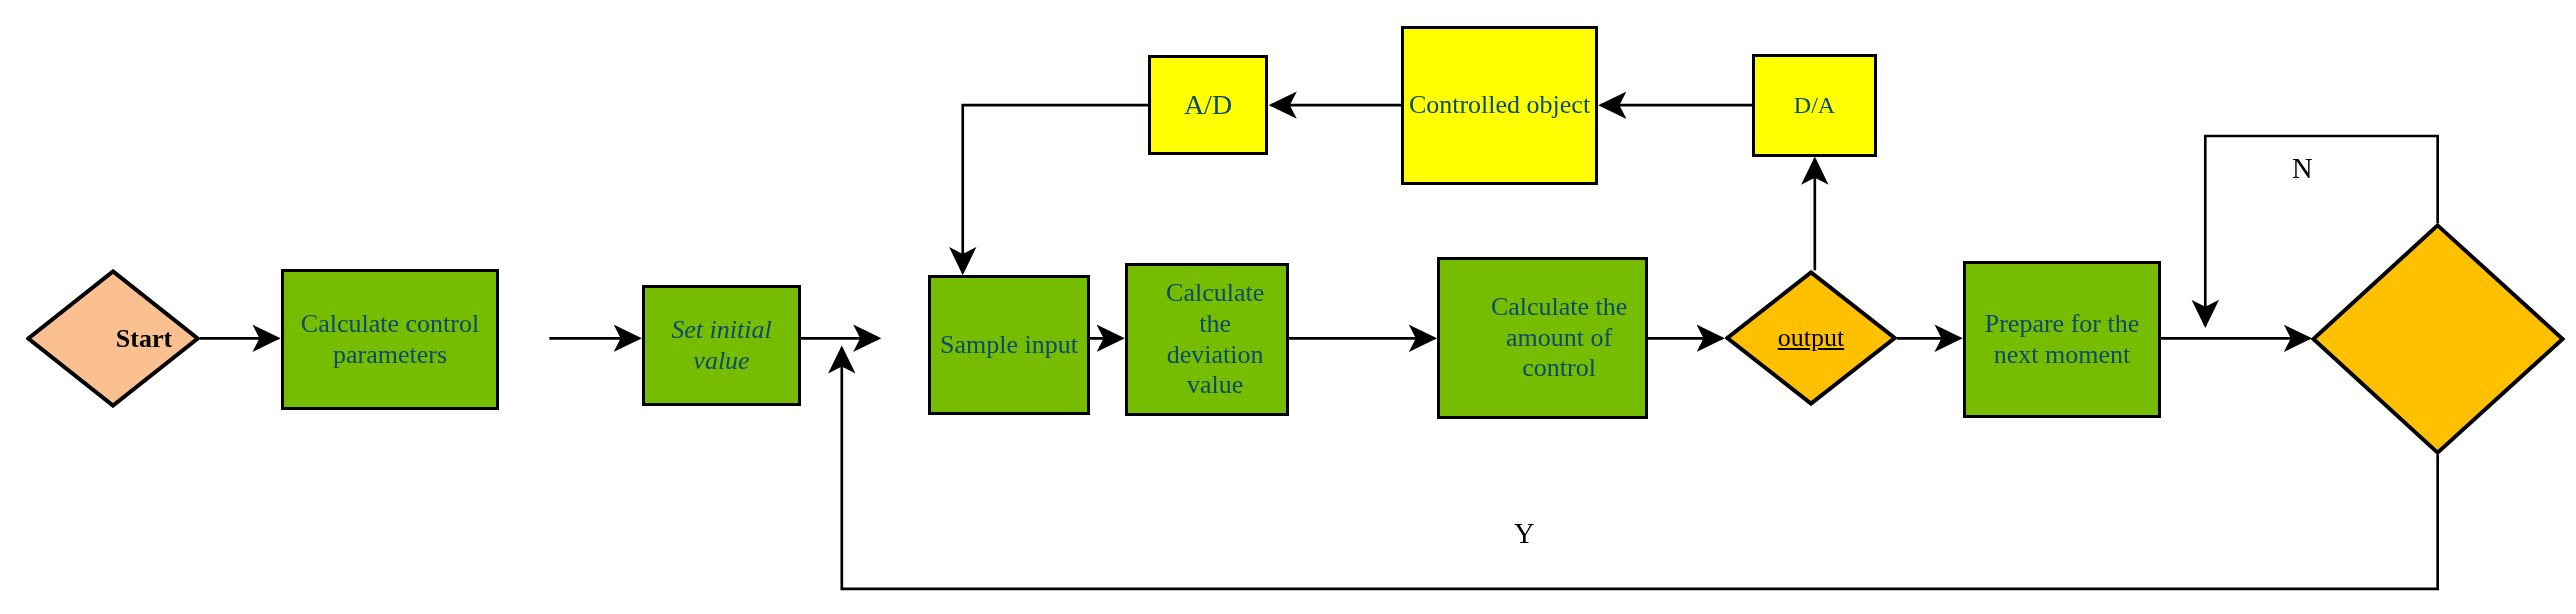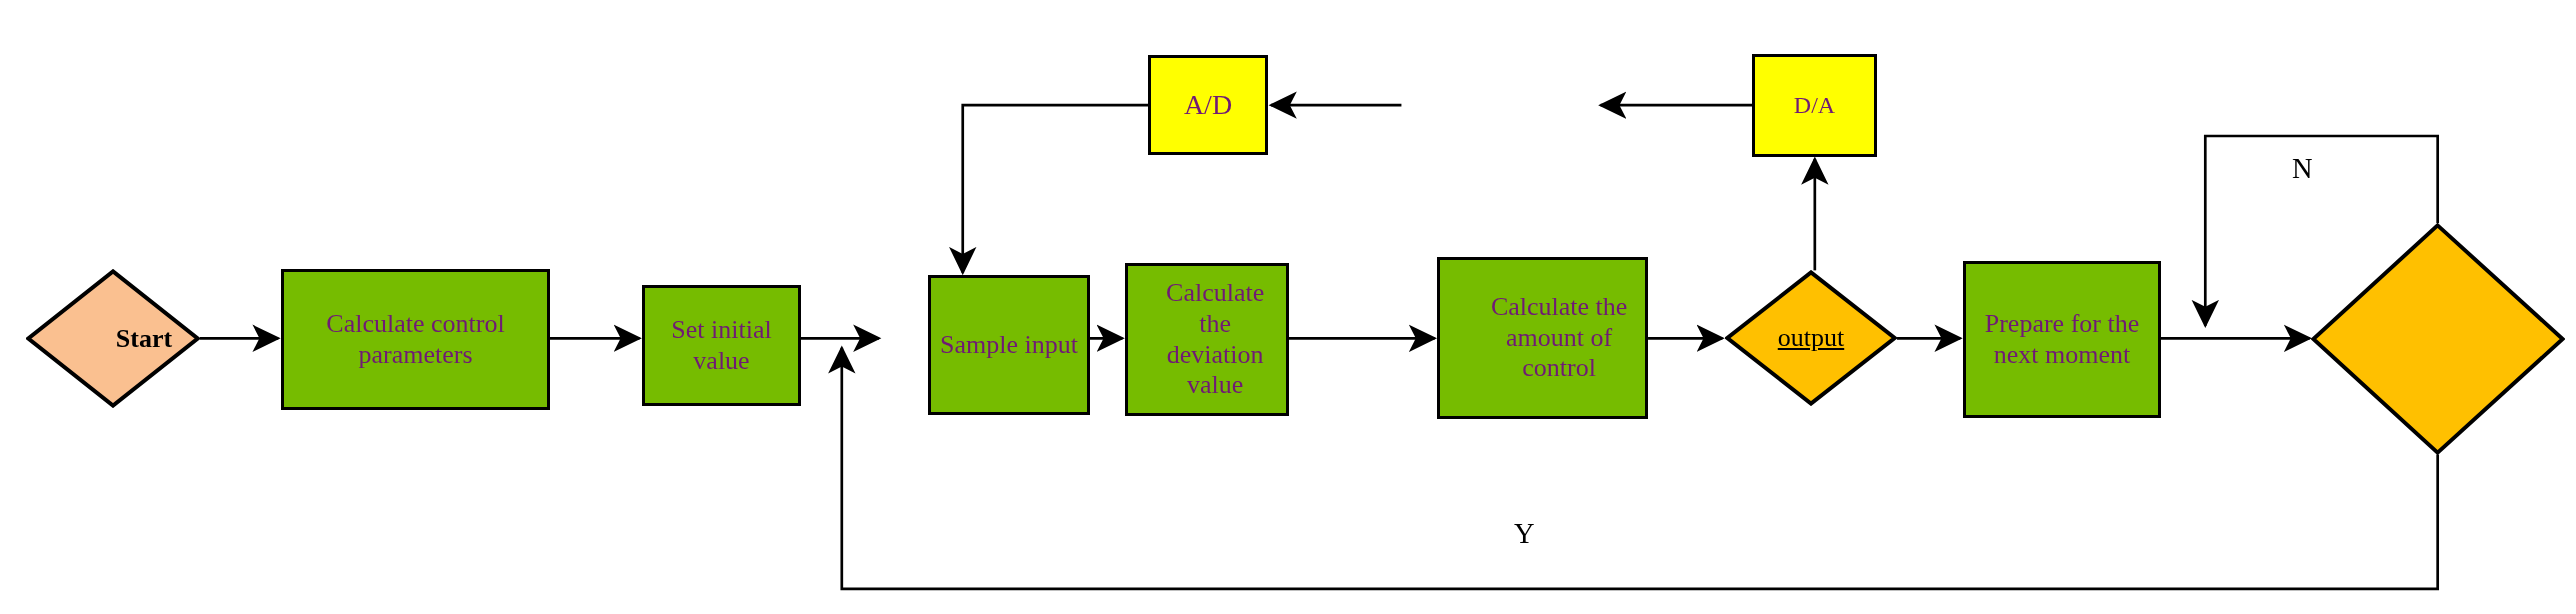--- a/index.html
+++ b/index.html
@@ -12,21 +12,21 @@
     font-family:"Liberation Serif", serif;
   }
   #wires{position:absolute;left:0;top:0;width:2576px;height:615px;}
   .node{
     position:absolute;
     box-sizing:border-box;
     display:flex;
     align-items:center;
     justify-content:center;
     text-align:center;
-    color:#701a75;
+    color:#0c4a6e;
     line-height:1.18;
     z-index:2;
   }
   .proc{
     border:3.2px solid #000000;
     padding:1.6px 4.7px;
   }
   .diamond-wrap{
     position:absolute;
     z-index:2;
@@ -97,25 +97,25 @@
     </g>
   </svg>
 
   <div class="diamond-wrap" style="left:26px; top:269px; width:174px; height:139px;">
     <svg class="diamond-shape" viewBox="0 0 220 176" preserveAspectRatio="none">
       <polygon points="110,3 217,88 110,173 3,88" fill="#FAC090" stroke="#000000" stroke-width="5"></polygon>
     </svg>
     <div class="diamond-label" style="font-size:26px; font-weight:bold;text-align:right;">Start</div>
   </div>
 
-  <div class="node proc" style="left:281px; top:269px; width:269px; height:141px; background:#76BC00; font-size:26px;align-items:center;">
+  <div class="node proc" style="left:281px; top:269px; width:218px; height:141px; background:#76BC00; font-size:26px;align-items:center;">
     <span>Calculate control parameters</span>
   </div>
 
-  <div class="node proc" style="left:642px; top:285px; width:159px; height:121px; background:#76BC00; font-size:26px;">
+  <div class="node proc" style="left:642px; top:285px; width:159px; height:121px; background:#76BC00; font-size:26px;font-style:italic;">
     <span>Set initial value</span>
   </div>
 
   <div class="node proc" style="left:881px; top:275px; width:162px; height:140px; background:#76BC00; font-size:26px;margin-left:47px;">
     <span>Sample input</span>
   </div>
 
   <div class="node proc" style="left:1125px; top:263px; width:164px; height:153px; background:#76BC00; font-size:26px;padding-left:21px;">
     <span>Calculate the deviation value</span>
   </div>
@@ -138,20 +138,23 @@
   <div class="diamond-wrap" style="left:2311px; top:223px; width:254px; height:232px;">
     <svg class="diamond-shape" viewBox="0 0 321 294" preserveAspectRatio="none">
       <polygon points="160,3 318,147 160,291 3,147" fill="#FFC000" stroke="#000000" stroke-width="5"></polygon>
     </svg>
   </div>
 
   <div class="node proc" style="left:1148px; top:55px; width:120px; height:100px; background:#FFFF00; font-size:28px;">
     <span>A/D</span>
   </div>
 
+  <div class="node proc" style="left:1401px; top:26px; width:197px; height:159px; background:#FFFF00; font-size:26px;">
+    <span>Controlled object</span>
+  </div>
 
   <div class="node proc" style="left:1752px; top:54px; width:125px; height:103px; background:#FFFF00; font-size:24px;">
     <span>D/A</span>
   </div>
 
   <div class="edge-label" style="left:2292px; top:153px; font-size:28.5px;">N</div>
 
   <div class="edge-label" style="left:1514px; top:518px; font-size:28.5px;">Y</div>
 
 </div>

